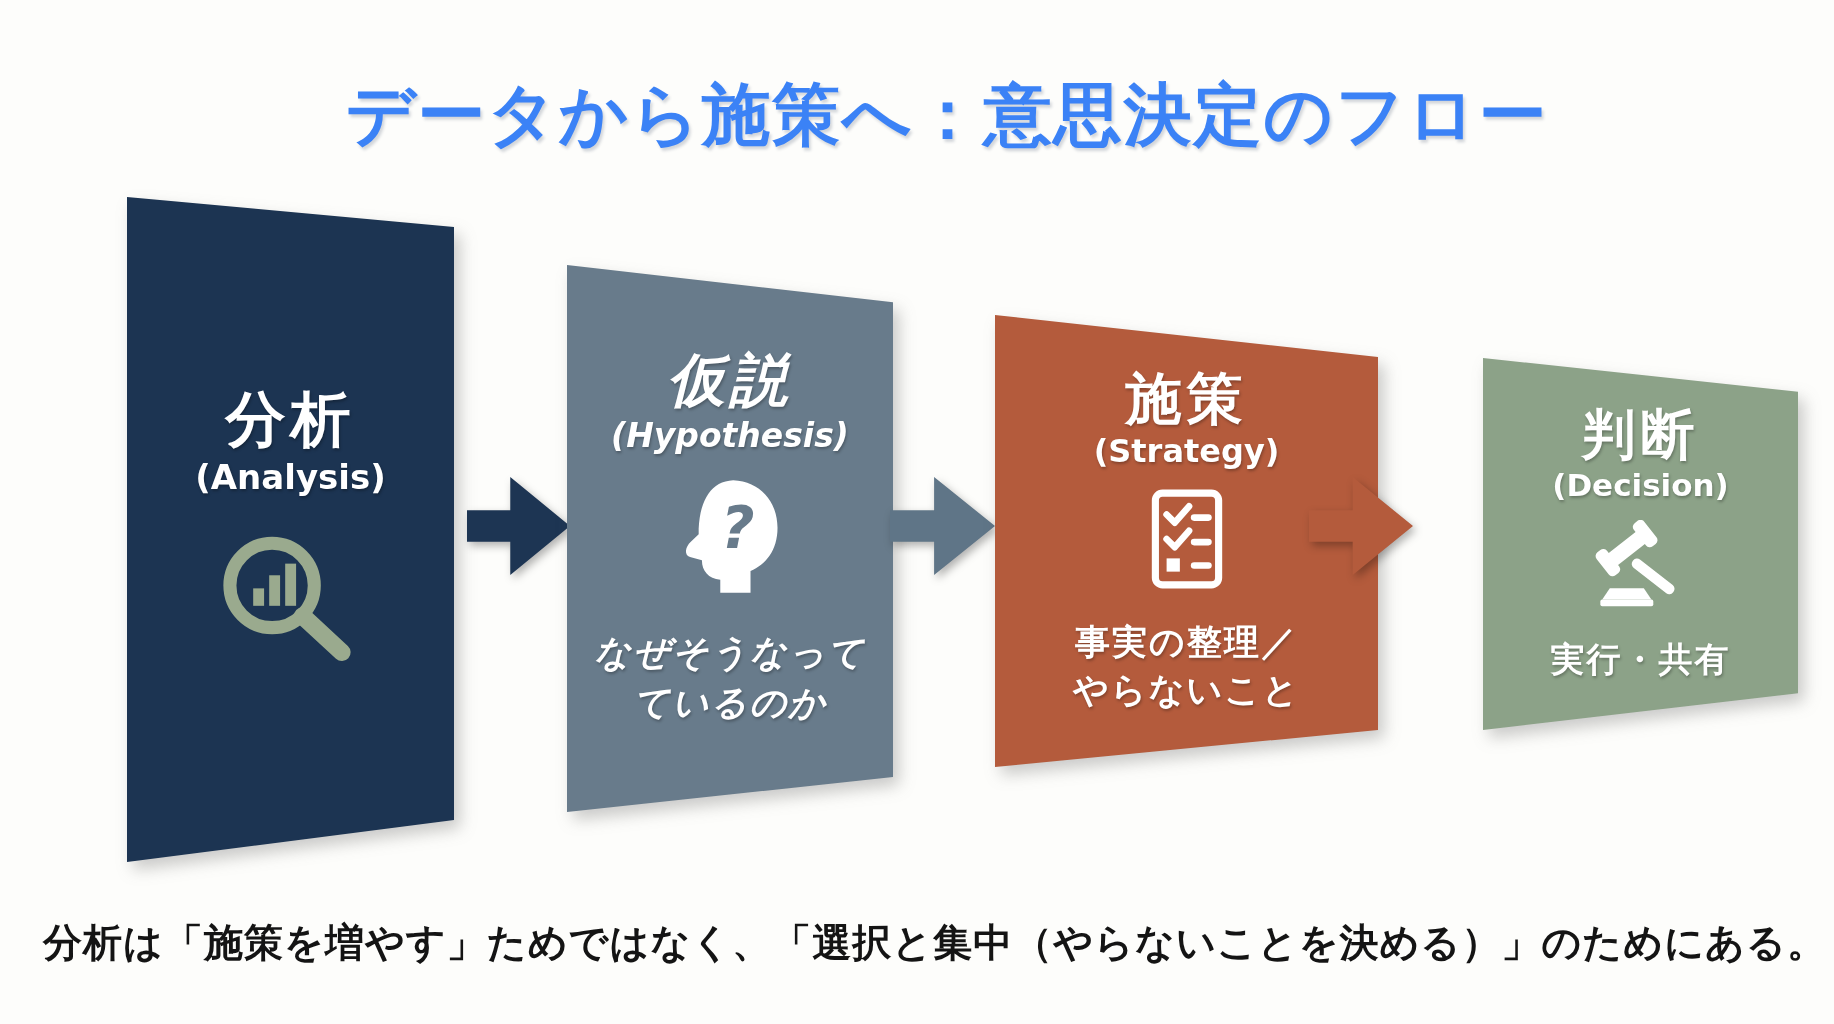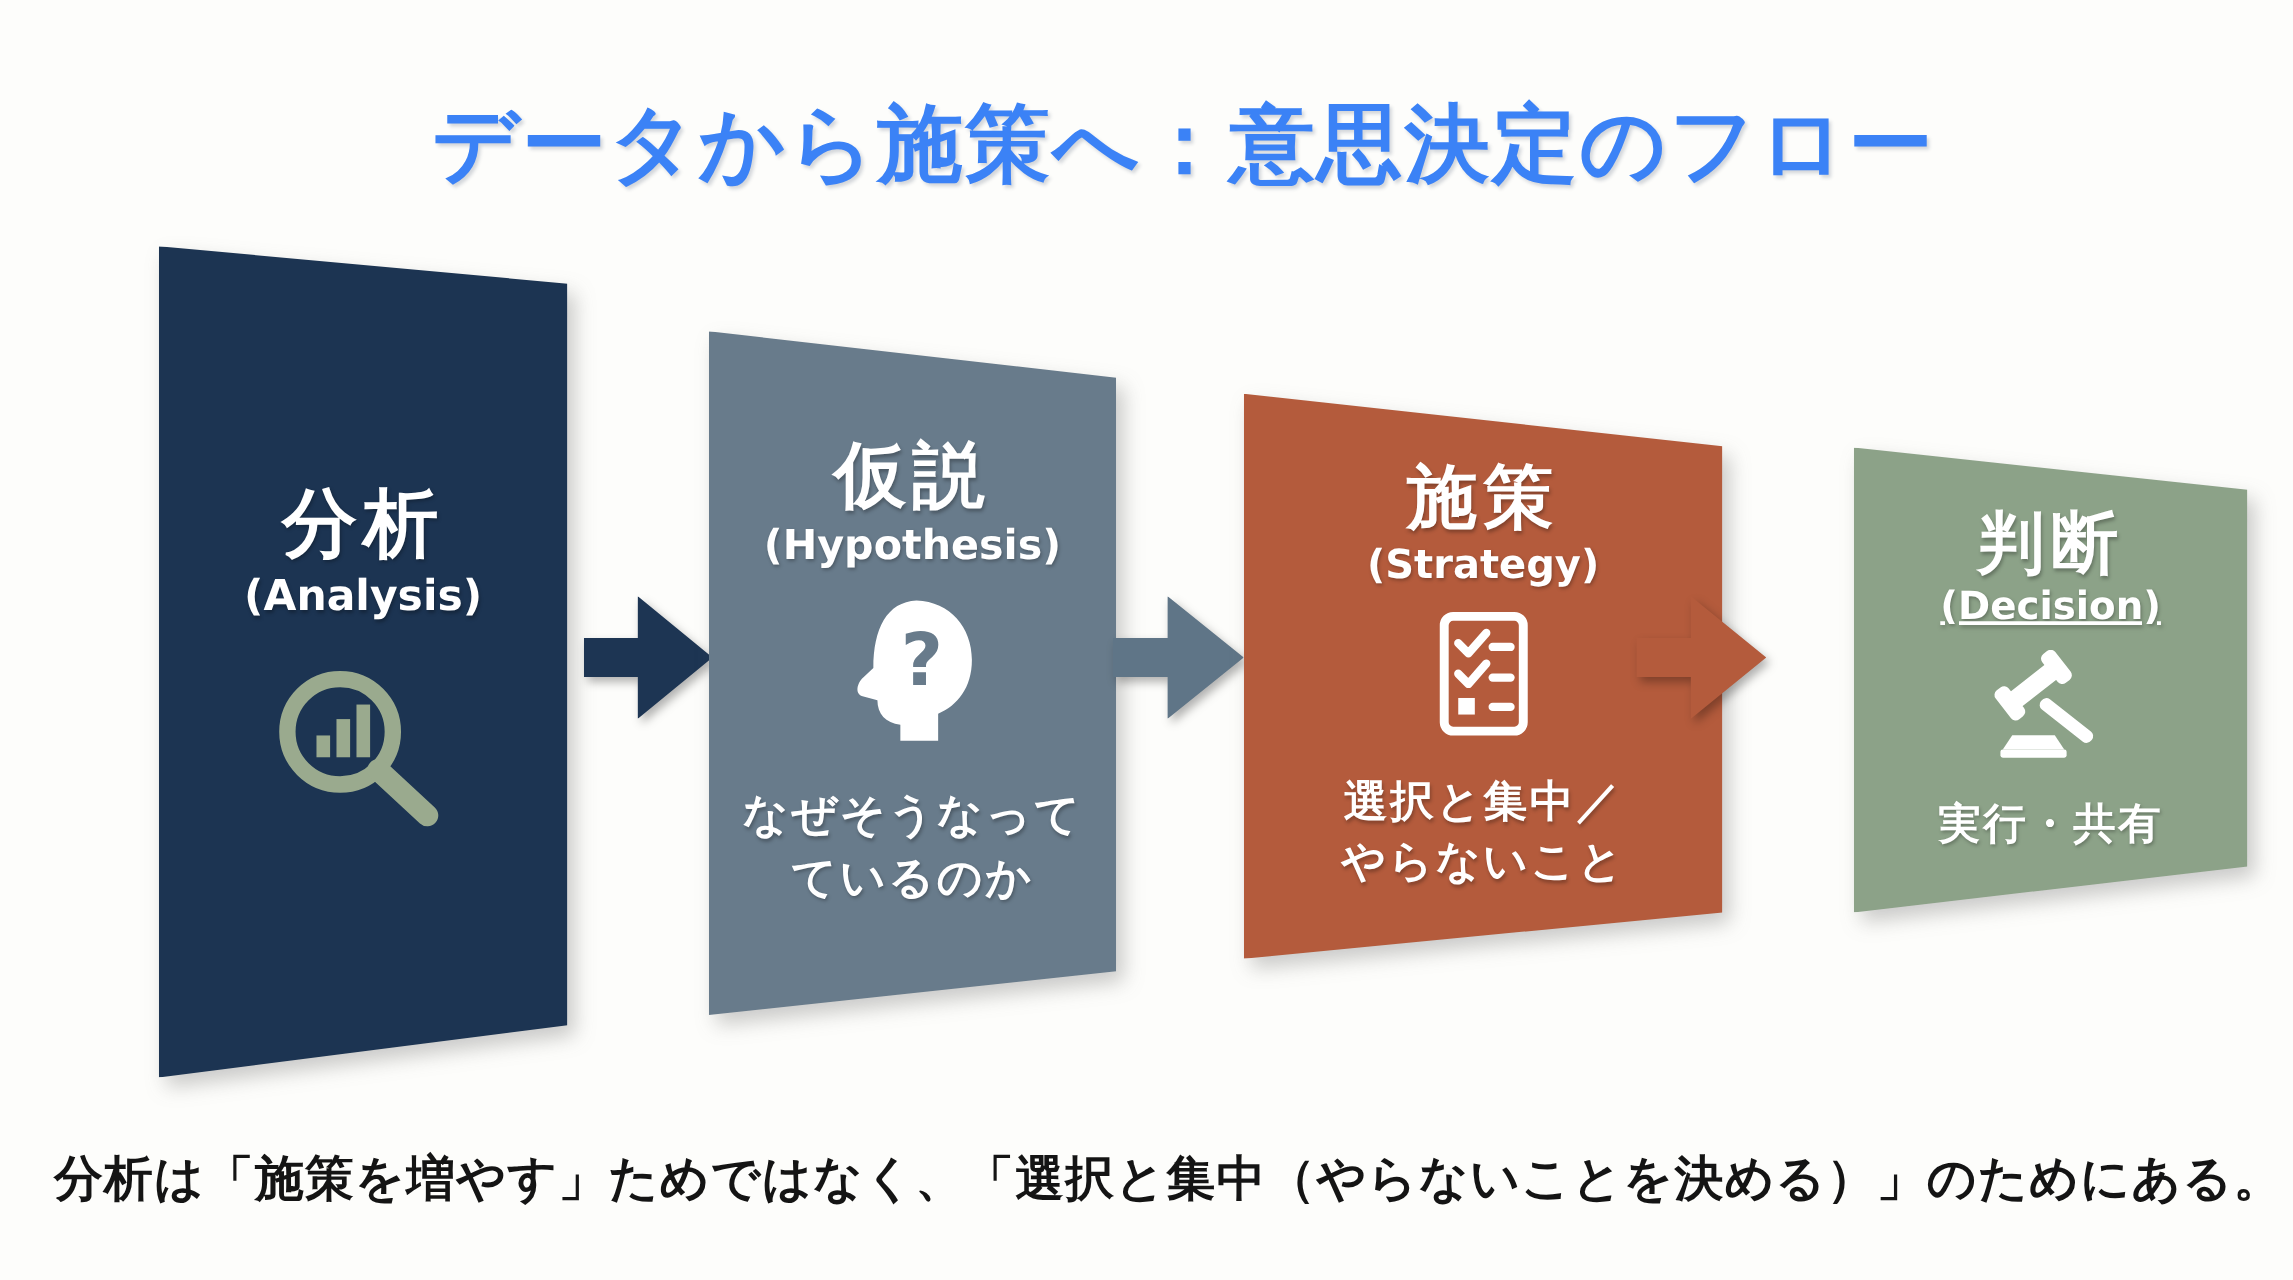--- a/index.html
+++ b/index.html
@@ -22,21 +22,21 @@
   .jp{font-weight:700;letter-spacing:5px;line-height:1.1;text-shadow:1px 2px 3px rgba(0,0,0,.28);}
   .en{font-weight:700;line-height:1.15;text-shadow:1px 2px 3px rgba(0,0,0,.28);}
   .desc{font-weight:700;letter-spacing:2px;line-height:1.38;text-shadow:1px 2px 3px rgba(0,0,0,.28);}
   
   .p0 .jp{font-size:60px;} .p0 .en{font-size:34px;margin-top:6px;}
   .p0 .icon{margin-top:30px;} .p0 .desc{font-size:38px;margin-top:42px;}
   .p1 .jp{font-size:58px;} .p1 .en{font-size:33px;margin-top:4px;}
   .p1 .icon{margin-top:22px;} .p1 .desc{font-size:36px;margin-top:32px;}
   .p2 .jp{font-size:56px;} .p2 .en{font-size:32px;margin-top:4px;}
   .p2 .icon{margin-top:18px;} .p2 .desc{font-size:35px;margin-top:28px;}
-  .p3 .jp{font-size:54px;} .p3 .en{font-size:31px;margin-top:4px;text-decoration:underline;}
+  .p3 .jp{font-size:54px;} .p3 .en{font-size:31px;margin-top:4px;}
   .p3 .icon{margin-top:16px;} .p3 .desc{font-size:34px;margin-top:26px;}
   .arrow-wrap{position:absolute;filter:drop-shadow(3px 4px 4px rgba(0,0,0,.3));}
   .arrow{
     width:100%;height:100%;
     clip-path:polygon(0 34%,42% 34%,42% 0,100% 50%,42% 100%,42% 66%,0 66%);
   }
   .footer{
     position:absolute;top:916px;left:36px;right:0;
     text-align:center;font-size:39px;font-weight:700;color:#141414;
     letter-spacing:1px;white-space:nowrap;
@@ -61,21 +61,21 @@
         <line x1="63" y1="61" x2="90" y2="86" stroke="#9aaa8e" stroke-width="12" stroke-linecap="round"></line>
       </svg>
     </div>
   </div>
 
   <div class="arrow-wrap" style="left:467px;top:477px;width:103px;height:98px;">
     <div class="arrow" style="background-color: rgb(29, 53, 83);"></div>
   </div>
 
   <div class="panel-wrap p1" style="left:567px;top:265px;width:326px;height:547px;">
-    <div class="panel" style="clip-path: polygon(0px 0px, 100% 6.8%, 100% 93.6%, 0px 100%); background-color: rgb(104, 123, 139);">
+    <div class="panel" style="clip-path: polygon(0px 0px, 100% 6.8%, 100% 93.6%, 0px 100%); background-color: rgb(104, 123, 139); font-style: italic;">
       <div class="jp">仮説</div>
       <div class="en">(Hypothesis)</div>
       <svg class="icon" width="108" height="119" viewBox="0 0 100 110">
         <path d="M53,3 C78,4 94,23 94,47 C94,68 83,81 69,87 L69,107 L41,107 L41,95
                  C30,94 24,87 24,77 L13,74 C7,72 9,64 13.5,60 L21,53 C21,24 31,4 53,3 Z" fill="#ffffff"></path>
         <text x="57" y="66" text-anchor="middle" font-size="54" font-weight="bold" fill="#687b8b" font-family="DejaVu Sans, Liberation Sans, sans-serif">?</text>
       </svg>
       <div class="desc">
         <span>なぜそうなって</span><br>
         <span>ているのか</span>
@@ -94,21 +94,21 @@
       <svg class="icon" width="92" height="102" viewBox="0 0 90 100">
         <rect x="14" y="5" width="62" height="90" rx="7" fill="none" stroke="#ffffff" stroke-width="7"></rect>
         <path d="M25,26 l8,8 l14,-16" fill="none" stroke="#ffffff" stroke-width="6.5" stroke-linecap="round" stroke-linejoin="round"></path>
         <line x1="52" y1="29" x2="66" y2="29" stroke="#ffffff" stroke-width="6.5" stroke-linecap="round"></line>
         <path d="M25,50 l8,8 l14,-16" fill="none" stroke="#ffffff" stroke-width="6.5" stroke-linecap="round" stroke-linejoin="round"></path>
         <line x1="52" y1="53" x2="66" y2="53" stroke="#ffffff" stroke-width="6.5" stroke-linecap="round"></line>
         <rect x="25" y="69" width="13" height="13" fill="#ffffff"></rect>
         <line x1="52" y1="76" x2="66" y2="76" stroke="#ffffff" stroke-width="6.5" stroke-linecap="round"></line>
       </svg>
       <div class="desc">
-        <span>選択と集中／</span><br>
+        <span>事実の整理／</span><br>
         <span>やらないこと</span>
       </div>
     </div>
   </div>
 
   <div class="arrow-wrap" style="left:1309px;top:477px;width:104px;height:98px;">
     <div class="arrow" style="background-color: rgb(180, 91, 60);"></div>
   </div>
 
   <div class="panel-wrap p3" style="left:1483px;top:358px;width:315px;height:372px;">

